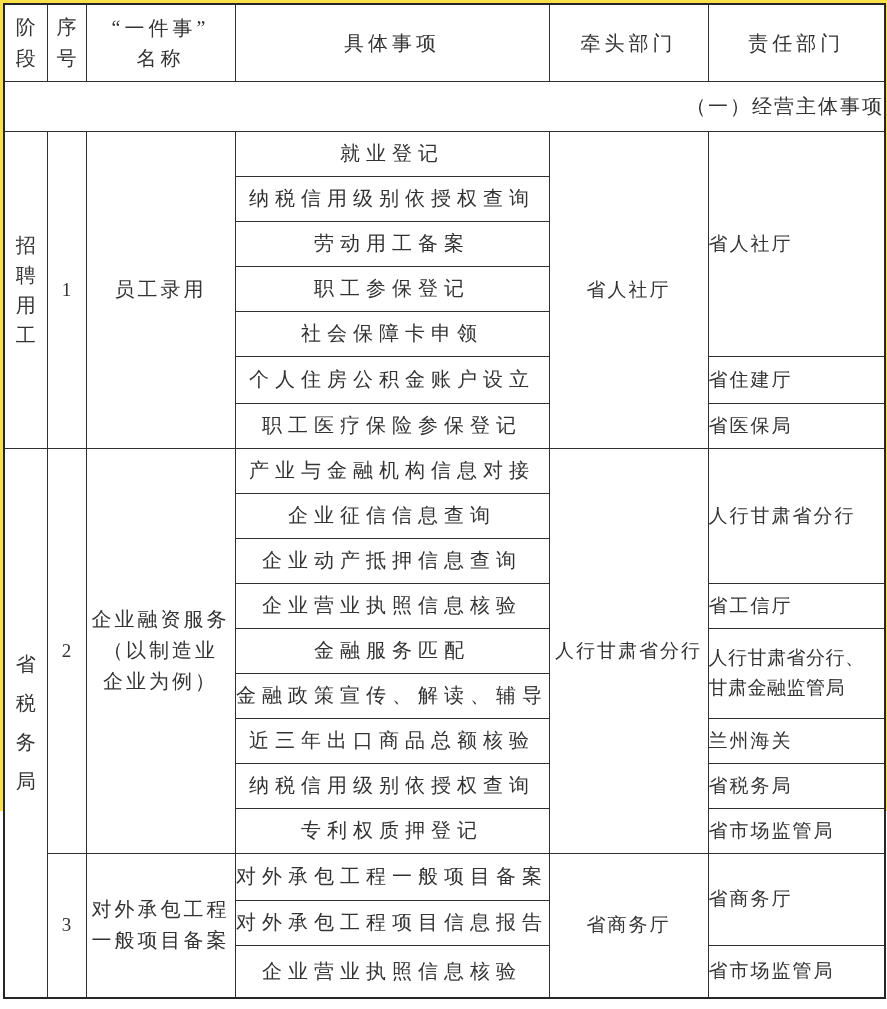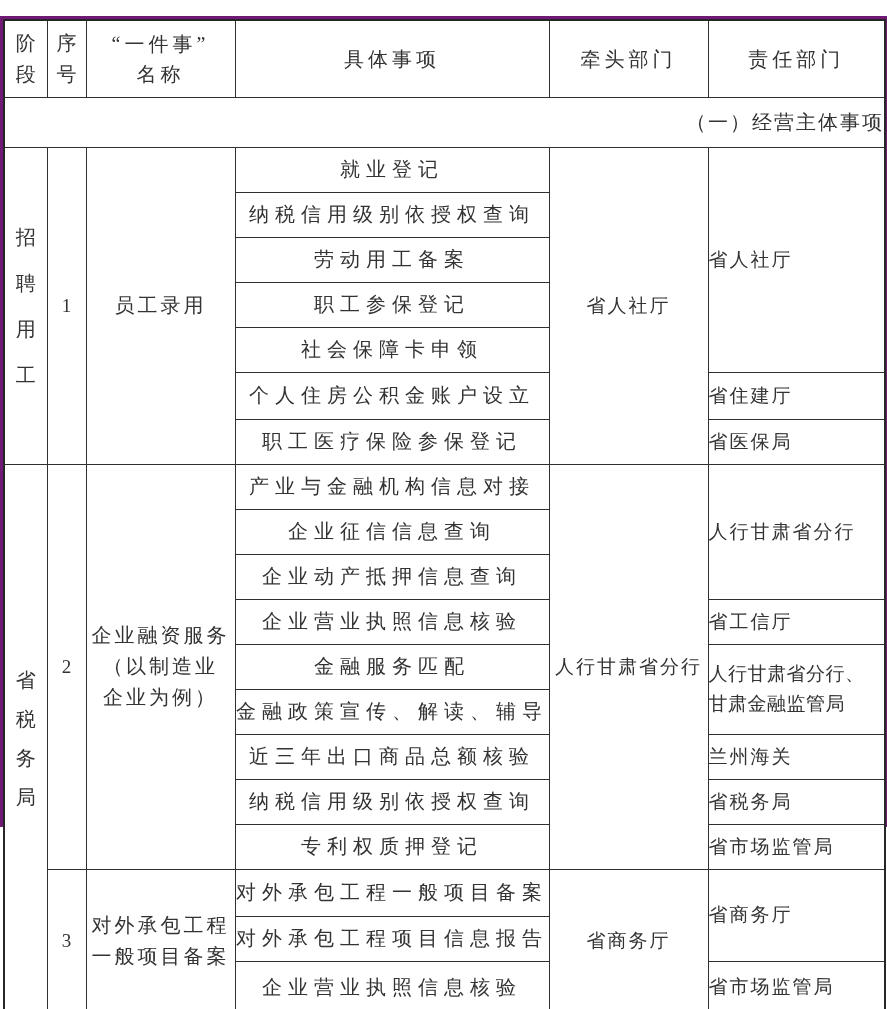--- a/index.html
+++ b/index.html
@@ -7,24 +7,23 @@
     padding: 0;
     background: #ffffff;
     width: 887px;
     height: 1009px;
     overflow: hidden;
   }
   .page {
     position: relative;
     width: 887px;
     height: 811px;
-    background: #701a75;
+    background: #fde047;
     font-family: "Liberation Serif", "DejaVu Serif", serif;
     color: #363636;
-    margin-top: 16px;
   }
   table.doc {
     position: absolute;
     left: 3px;
     top: 3px;
     border-collapse: collapse;
     table-layout: fixed;
     width: 881px;
     background: #ffffff;
     border: 2px solid #262626;
@@ -72,21 +71,21 @@
   tr.r-tall1 { height: 47px; }
   tr.r-tall2 { height: 53px; }
   
   td.stage { text-align: center; font-size: 20px; color: #333333; }
   td.stage .vtext {
     width: 1.05em;
     margin: 0 auto;
     word-break: break-all;
     white-space: normal;
   }
-  td.stage .lh-s1 { line-height: 46px; }
+  td.stage .lh-s1 { line-height: 30px; }
   td.stage .lh-s2 { line-height: 39px; }
   
   td.no { text-align: center; font-size: 19px; color: #333333; }
   
   td.name {
     text-align: center;
     font-size: 20px;
     letter-spacing: 3px;
     line-height: 31px;
     white-space: pre-line;

